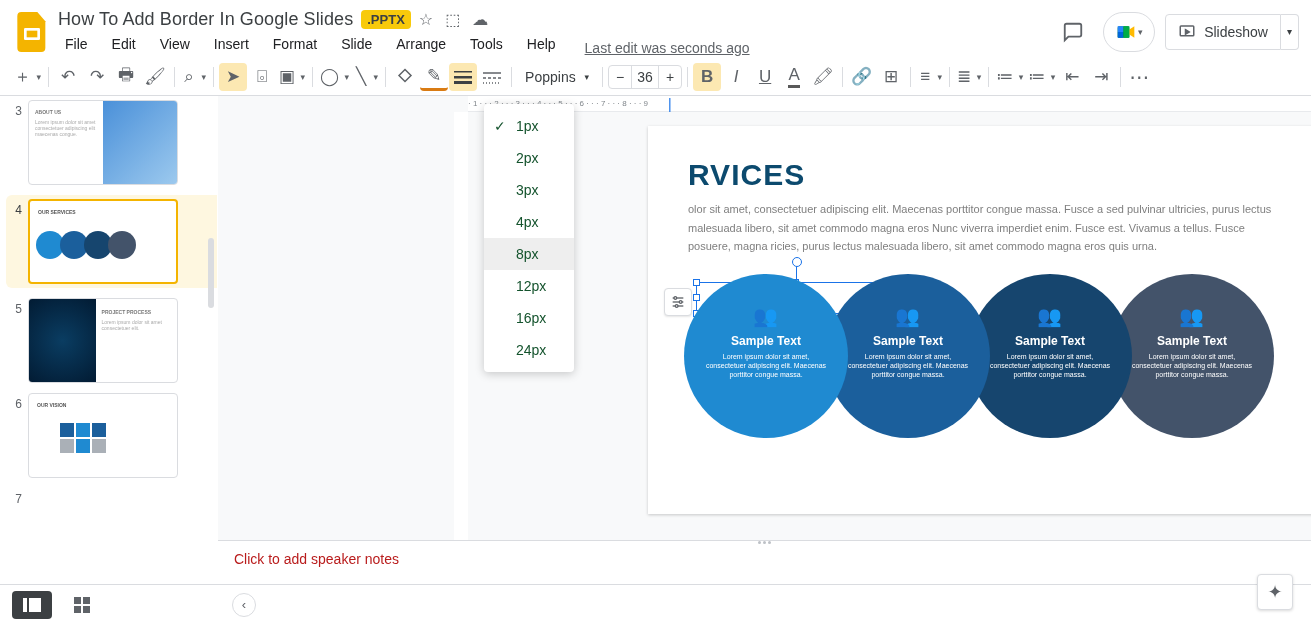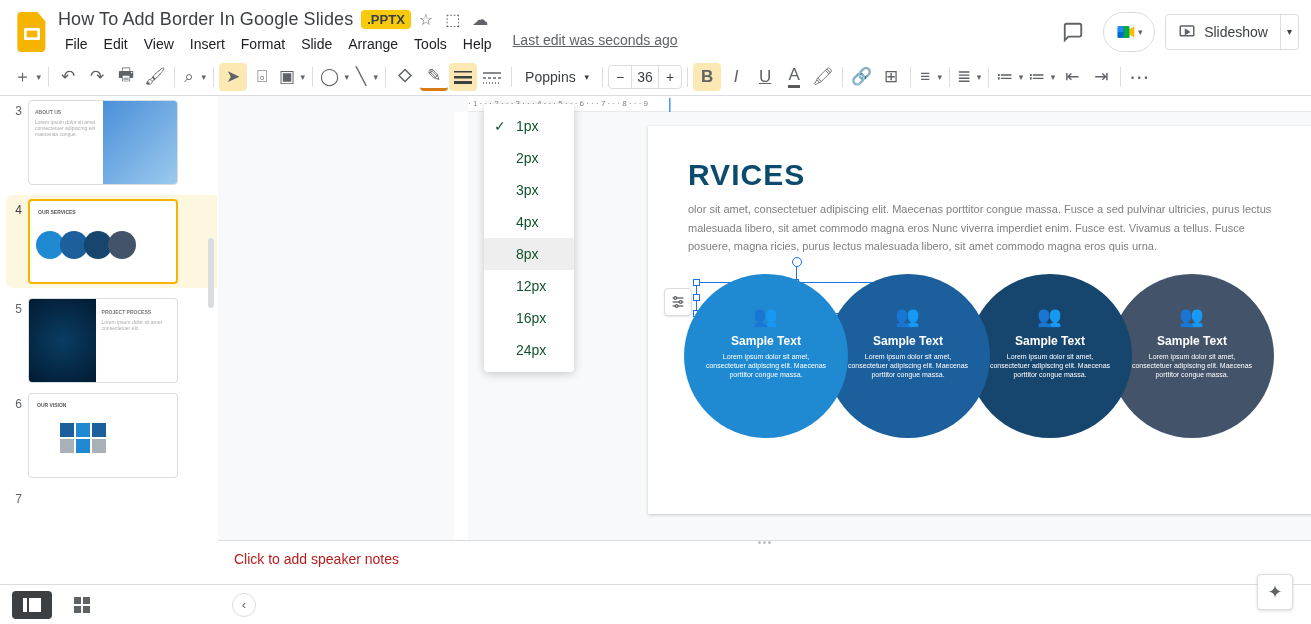--- a/index.html
+++ b/index.html
@@ -7,21 +7,21 @@
 
 
 .header { display: flex; align-items: center; padding: 6px 12px 0; height: 58px; }
 .logo-slides { width: 40px; height: 40px; display: flex; align-items: center; justify-content: center; }
 .logo-slides svg { width: 32px; height: 40px; }
 .title-area { flex: 1; padding-left: 6px; }
 .title-row { display: flex; align-items: center; gap: 8px; }
 .doc-title { font-size: 18px; color: #3c4043; letter-spacing: 0.1px; }
 .pptx-badge { background: #f8ca0b; color: #3c4043; font-size: 13px; font-weight: 600; padding: 2px 6px; border-radius: 4px; }
 .title-icons { color: #5f6368; font-size: 16px; display: flex; gap: 12px; }
-.menu-row { display: flex; gap: 2px; margin-top: 2px; align-items: flex-start; }
+.menu-row { display: flex; gap: 10px; margin-top: 2px; align-items: flex-end; }
 .menu-item { padding: 4px 7px; font-size: 14px; color: #202124; cursor: pointer; border-radius: 4px; }
 .last-edit { color: #5f6368; text-decoration: underline; font-size: 14px; margin-left: 12px; cursor: pointer; }
 .header-right { display: flex; align-items: center; gap: 10px; }
 .comment-icon { width: 40px; height: 40px; display: flex; align-items: center; justify-content: center; border-radius: 50%; cursor: pointer; color: #5f6368; font-size: 22px; }
 .meet-btn { width: 52px; height: 40px; border: 1px solid #dadce0; border-radius: 20px; display: flex; align-items: center; justify-content: center; gap: 2px; cursor: pointer; }
 .meet-logo { width: 20px; height: 20px; }
 .slideshow-btn { border: 1px solid #dadce0; border-radius: 4px; padding: 8px 12px; display: flex; align-items: center; gap: 8px; font-size: 14px; cursor: pointer; color: #3c4043; }
 .slideshow-dd { border: 1px solid #dadce0; border-left: none; border-radius: 0 4px 4px 0; padding: 8px 6px; cursor: pointer; }
 .share-btn { background: #fbbc04; border-radius: 4px; padding: 9px 18px; display: flex; align-items: center; gap: 8px; font-size: 14px; font-weight: 500; cursor: pointer; color: #3c4043; }
 

